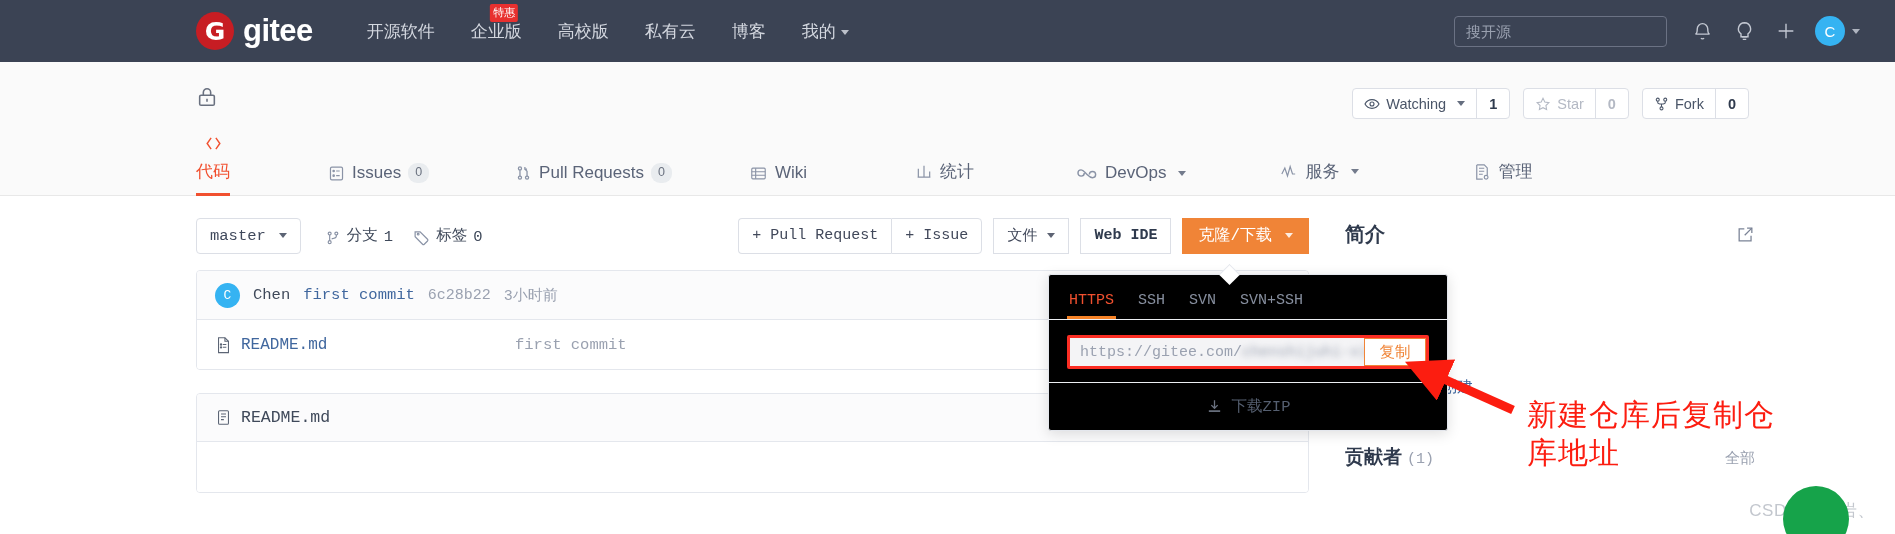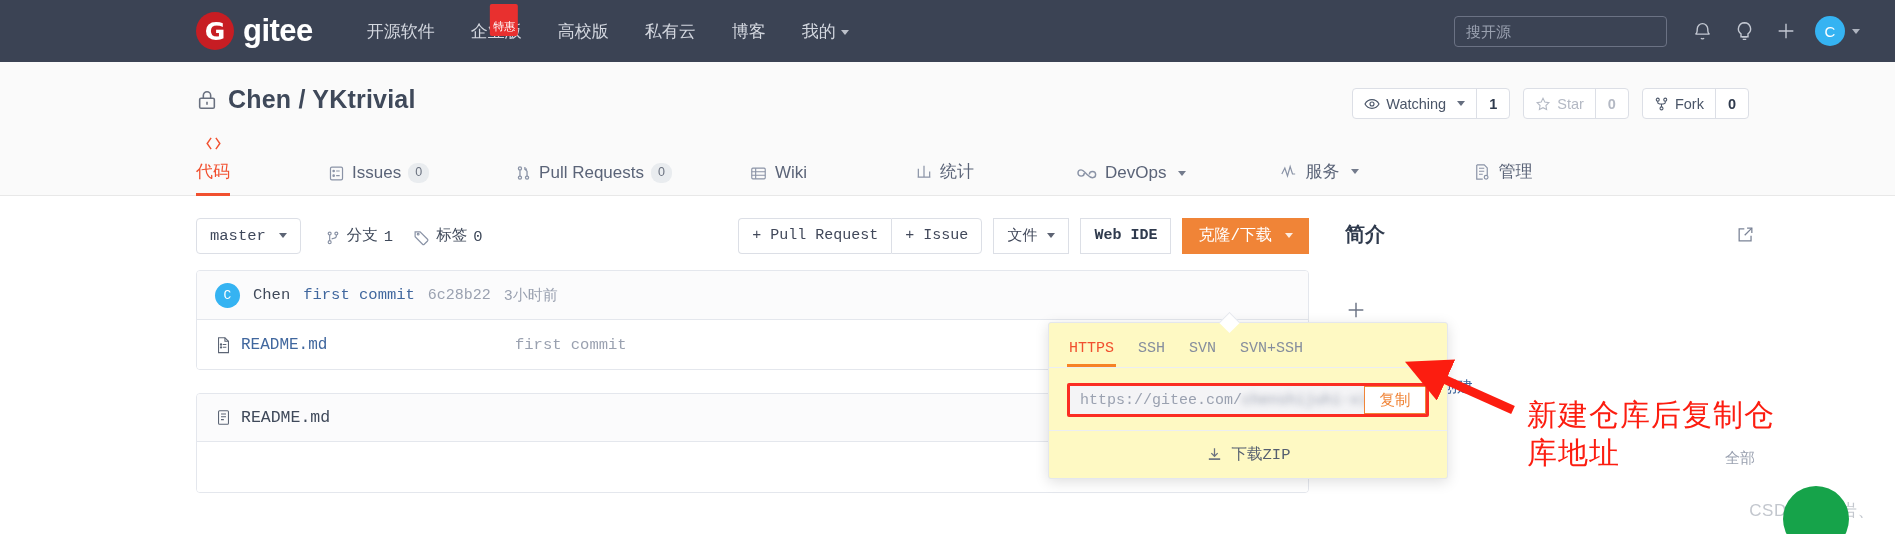--- a/index.html
+++ b/index.html
@@ -25,21 +25,21 @@
   }
   .logo-text { color: #fff; font-size: 31px; font-weight: bold; letter-spacing: -0.5px; }
   .nav-links { display: flex; align-items: center; gap: 0; }
   .nav-link {
     position: relative; color: #d3d7df; font-size: 17px; padding: 0 18px;
     text-decoration: none; white-space: nowrap; cursor: pointer;
   }
   .nav-badge {
     position: absolute; top: -16px; left: 50%; transform: translateX(-22%);
     background: #e8302f; color: #fff; font-size: 11px; line-height: 1;
-    padding: 17px 3px 4px; border-radius: 2px; white-space: nowrap; font-weight: 500;
+    padding: 3px 3px 4px; border-radius: 2px; white-space: nowrap; font-weight: 500;
   }
   .caret { display: inline-block; border-left: 4px solid transparent; border-right: 4px solid transparent;
            border-top: 5px solid currentColor; vertical-align: middle; margin-left: 5px; opacity: .85; }
   .nav-right { margin-left: auto; display: flex; align-items: center; gap: 0; }
   .search-box {
     width: 213px; height: 31px; border: 1px solid #6b7284; border-radius: 4px;
     background: transparent; color: #9aa1b0; font-size: 15px; padding: 0 11px;
     font-family: inherit; outline: none;
   }
   .search-box::placeholder { color: #9aa1b0; }
@@ -131,22 +131,22 @@
   .release-line { margin-top: 50px; font-size: 15.5px; color: #9aa1b0; }
   .release-line a { color: #40679e; text-decoration: none; cursor: pointer; margin-left: 4px; }
   .contrib-row { margin-top: 46px; display: flex; align-items: baseline; }
   .contrib-title { font-size: 19px; font-weight: bold; color: #2f3a4d; }
   .contrib-count { font-size: 15px; color: #9aa1b0; margin-left: 5px; }
   .contrib-all { margin-left: auto; font-size: 15px; color: #9aa1b0; cursor: pointer; }
 
   
   .clone-pop {
     position: absolute; left: 1048px; top: 274px; width: 400px;
-    background: #fef9c3; border: 1px solid #e4e7ed; border-radius: 3px;
-    box-shadow: 0 3px 14px rgba(0,0,0,.13); z-index: 40; margin-top: 48px;
+    background: #000000; border: 1px solid #e4e7ed; border-radius: 3px;
+    box-shadow: 0 3px 14px rgba(0,0,0,.13); z-index: 40;
   }
   .clone-pop::before {
     content: ""; position: absolute; top: -8px; left: 173px; width: 14px; height: 14px;
     background: #fff; border-left: 1px solid #e4e7ed; border-top: 1px solid #e4e7ed;
     transform: rotate(45deg);
   }
   .clone-tabs { display: flex; align-items: flex-end; height: 45px; padding: 0 20px; gap: 24px;
                 border-bottom: 1px solid #eceef2; }
   .clone-tab { font-size: 15px; color: #868e9e; padding-bottom: 10px; position: relative; cursor: pointer; }
   .clone-tab.active { color: #f1502f; }
@@ -246,25 +246,20 @@
   <div class="repo-head">
 
     <div class="repo-title-row">
       <span class="lock-icon">
         <svg width="22" height="24" viewBox="0 0 24 24" fill="none" stroke="currentColor" stroke-width="1.7">
           <rect x="4" y="10" width="16" height="11" rx="1.5"></rect>
           <path d="M8 10V7a4 4 0 0 1 8 0v3"></path>
           <path d="M12 14v3.2"></path>
         </svg>
       </span>
-      <span class="repo-title">
-        <span>Chen</span>
-        <span class="slash">/</span>
-        <span>YKtrivial</span>
-      </span>
     </div>
 
     <div class="repo-actions">
       <div class="btn-group">
         <div class="seg">
           <svg width="16" height="16" viewBox="0 0 24 24" fill="none" stroke="currentColor" stroke-width="1.7">
             <path d="M1.5 12S5 5.5 12 5.5 22.5 12 22.5 12 19 18.5 12 18.5 1.5 12 1.5 12z"></path>
             <circle cx="12" cy="12" r="3"></circle>
           </svg>
           <span>Watching</span>

